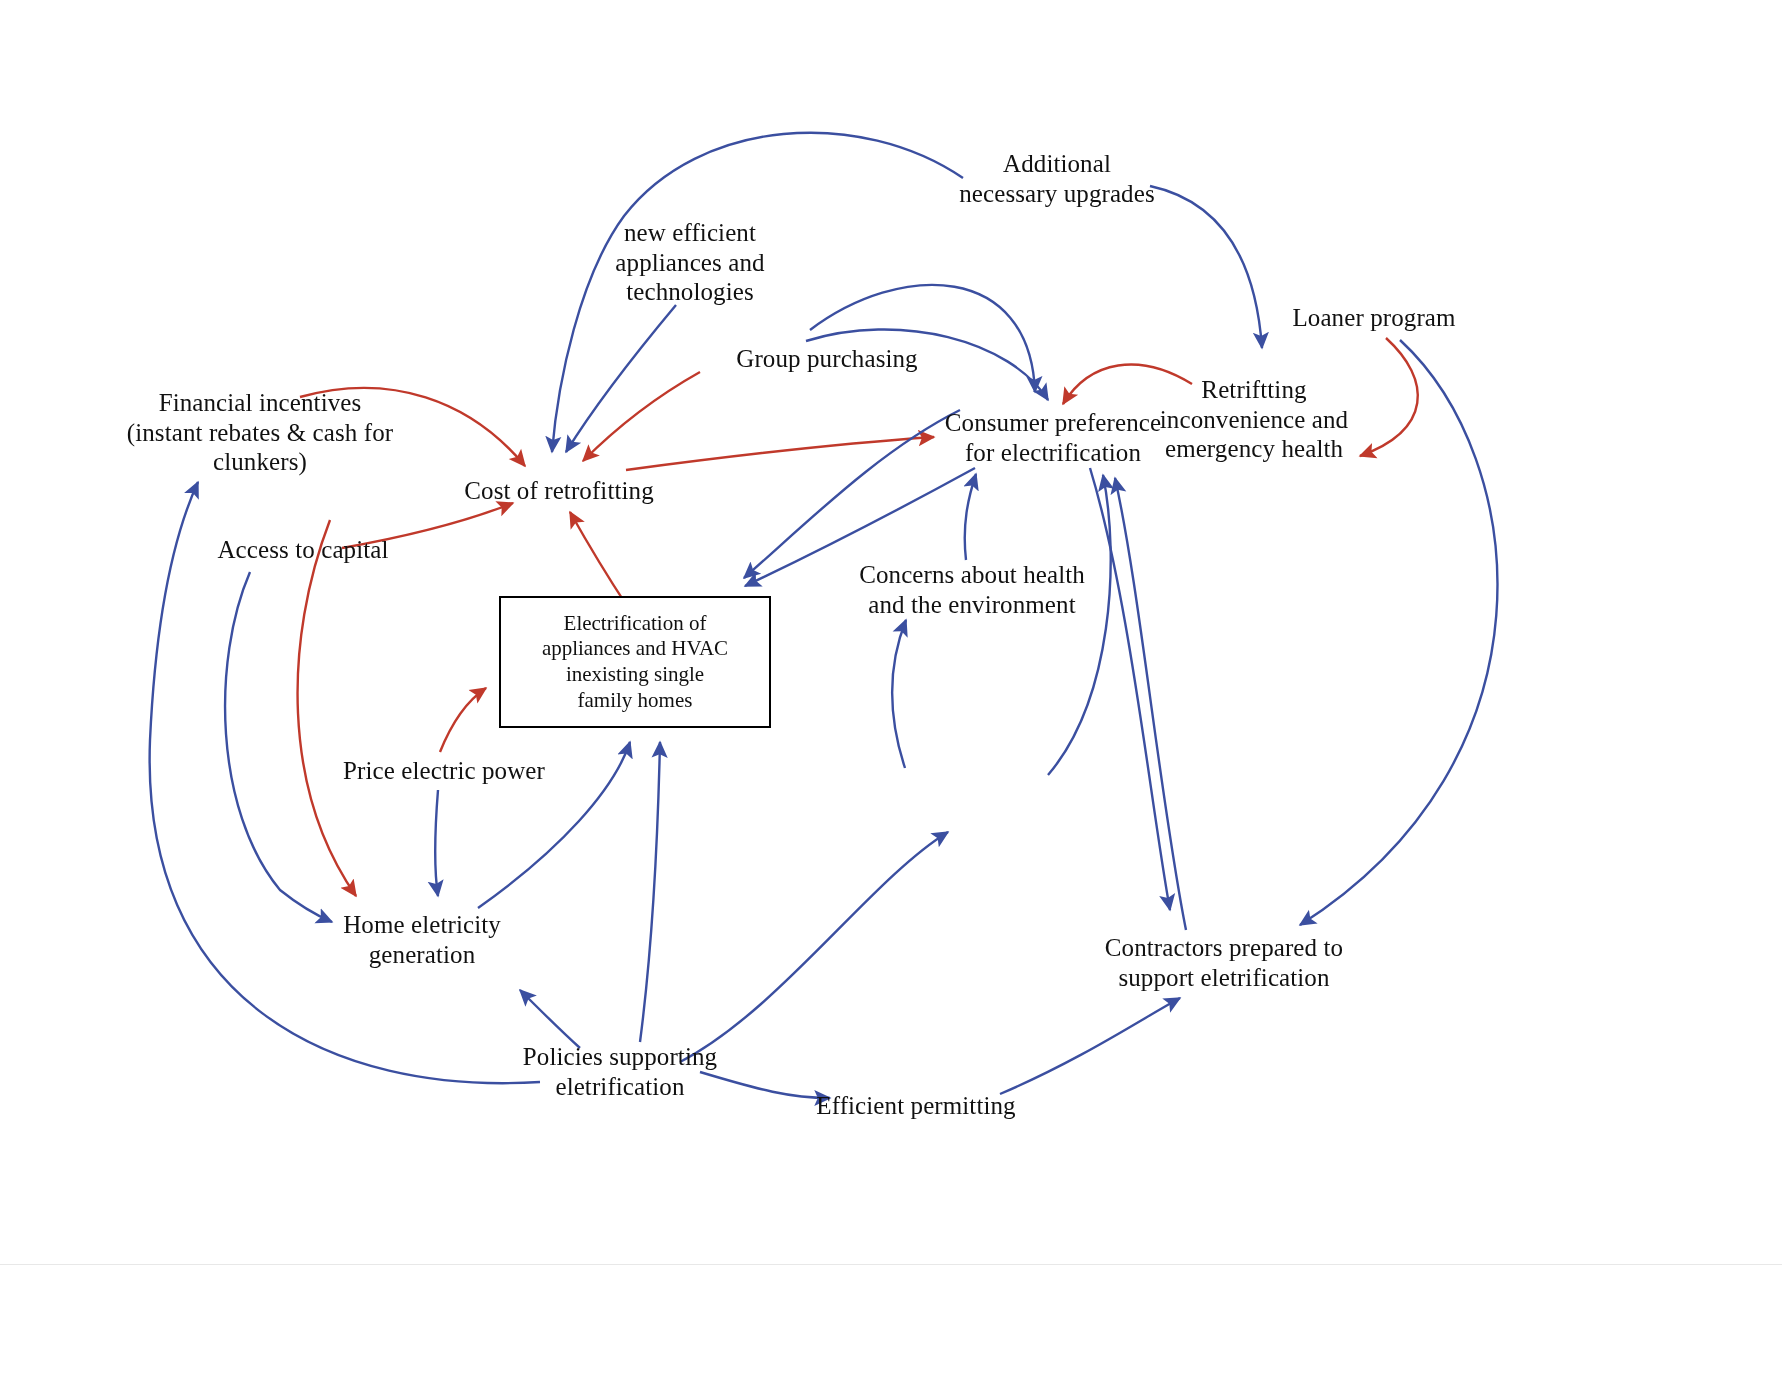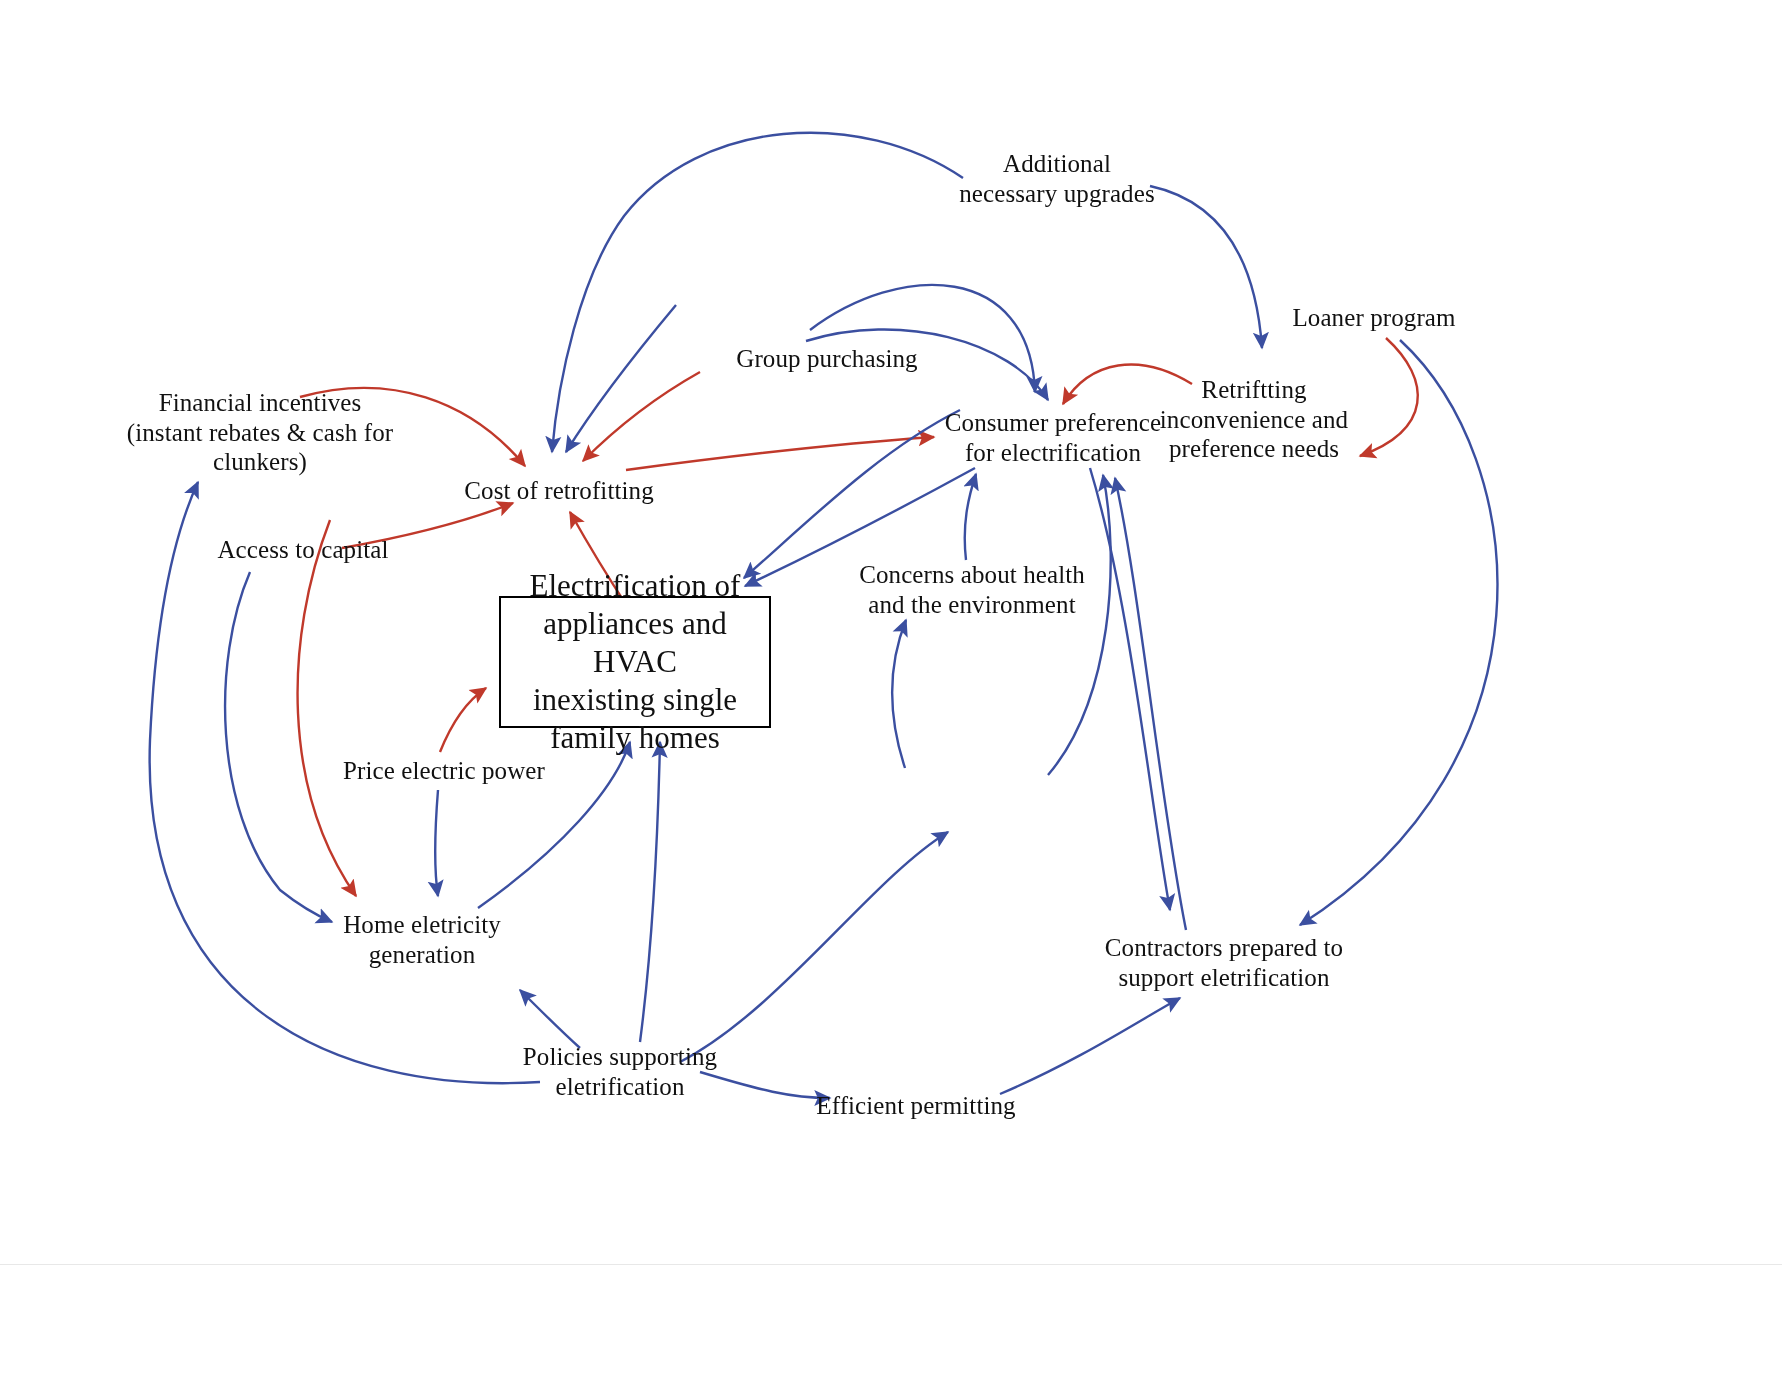--- a/index.html
+++ b/index.html
@@ -32,21 +32,21 @@
     white-space: pre-line;
     transform: translate(-50%, -50%);
     letter-spacing: 0.1px;
   }
   .central-node {
     position: absolute;
     border: 2px solid #000000;
     background: #ffffff;
     color: #111111;
     font-family: "Liberation Serif", "DejaVu Serif", serif;
-    font-size: 31px;
+    font-size: 21px;
     line-height: 1.22;
     text-align: center;
     white-space: pre-line;
     display: flex;
     align-items: center;
     justify-content: center;
     padding: 6px 8px;
     box-sizing: border-box;
     transform: translate(-50%, -50%);
   }
@@ -138,35 +138,38 @@
       <path d="M 478 908 C 560 850 614 790 630 742" stroke="#3b4fa0" marker-end="url(#arrow-blue)"></path>
 
     </g>
   </svg>
 
   <div class="page-rule" style="top:1264px;"></div>
 
   <div class="node-label" style="left:1057px; top:178px;">Additional
 necessary upgrades</div>
 
+  <div class="node-label" style="left:690px; top:262px;">new efficient
+appliances and
+technologies</div>
 
   <div class="node-label" style="left:1374px; top:318px;">Loaner program</div>
 
   <div class="node-label" style="left:827px; top:359px;">Group purchasing</div>
 
   <div class="node-label" style="left:260px; top:432px;">Financial incentives
 (instant rebates &amp; cash for
 clunkers)</div>
 
   <div class="node-label" style="left:1053px; top:437px;">Consumer preference
 for electrification</div>
 
   <div class="node-label" style="left:1254px; top:419px;">Retriftting
 inconvenience and
-preference needs</div>
+emergency health</div>
 
   <div class="node-label" style="left:559px; top:491px;">Cost of retrofitting</div>
 
   <div class="node-label" style="left:265px; top:550px;margin-left:38px;">Access to capital</div>
 
   <div class="node-label" style="left:972px; top:589px;">Concerns about health
 and the environment</div>
 
   <div class="node-label" style="left:444px; top:771px;">Price electric power</div>
 

